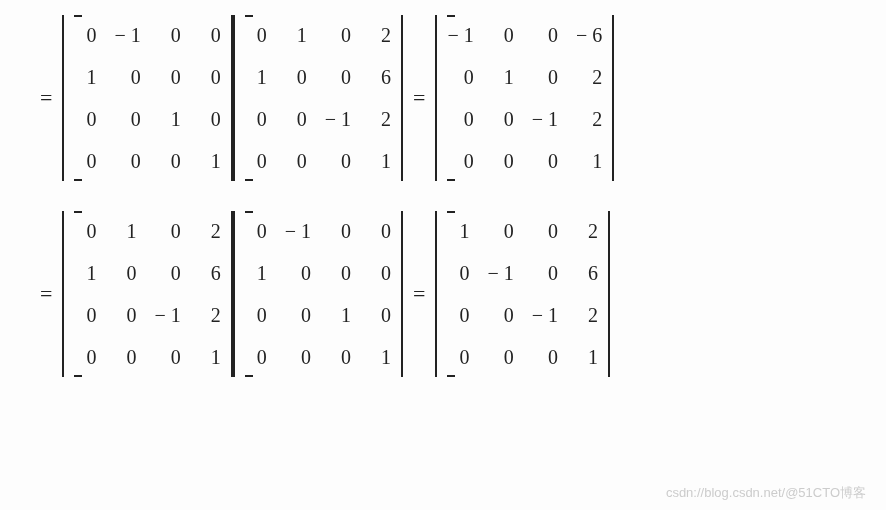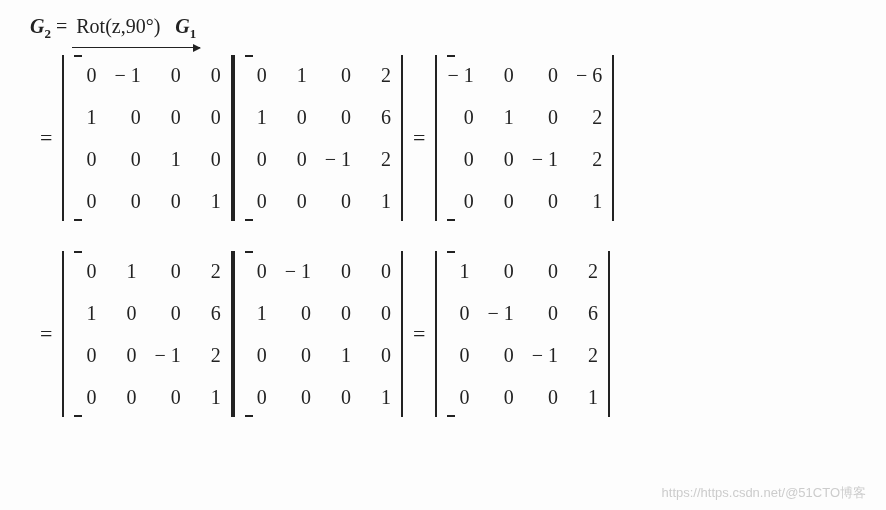--- a/index.html
+++ b/index.html
@@ -108,32 +108,20 @@
       right: 20px;
       color: #ccc;
       font-size: 13px;
       font-family: sans-serif;
     }
   </style>
 </head>
 <body>
 
 <div class="eq-block">
-  <div class="eq-header">
-    <span class="lhs">
-      <span>G</span><span class="sub">2</span>
-    </span>
-    <span> = </span>
-    <span class="arrow-wrap">
-      <span>Rot(z,90°)</span>
-      &nbsp;
-      <span class="lhs"><span>G</span><span class="sub">1</span></span>
-      <span class="arrow-right"></span>
-    </span>
-  </div>
   <div class="matrix-row">
     <span class="eqsign">=</span>
     <div class="matrix">
         <div class="matrix-inner" id="m1a">
           <span>0</span>
           <span>− 1</span>
           <span>0</span>
           <span>0</span>
           <span>1</span>
           <span>0</span>
@@ -253,13 +241,13 @@
           <span>2</span>
           <span>0</span>
           <span>0</span>
           <span>0</span>
           <span>1</span>
         </div>
       </div>
   </div>
 </div>
 
-<div class="watermark">https://https.csdn.net/@51CTO博客</div>
+<div class="watermark">csdn://blog.csdn.net/@51CTO博客</div>
 
 </body></html>

